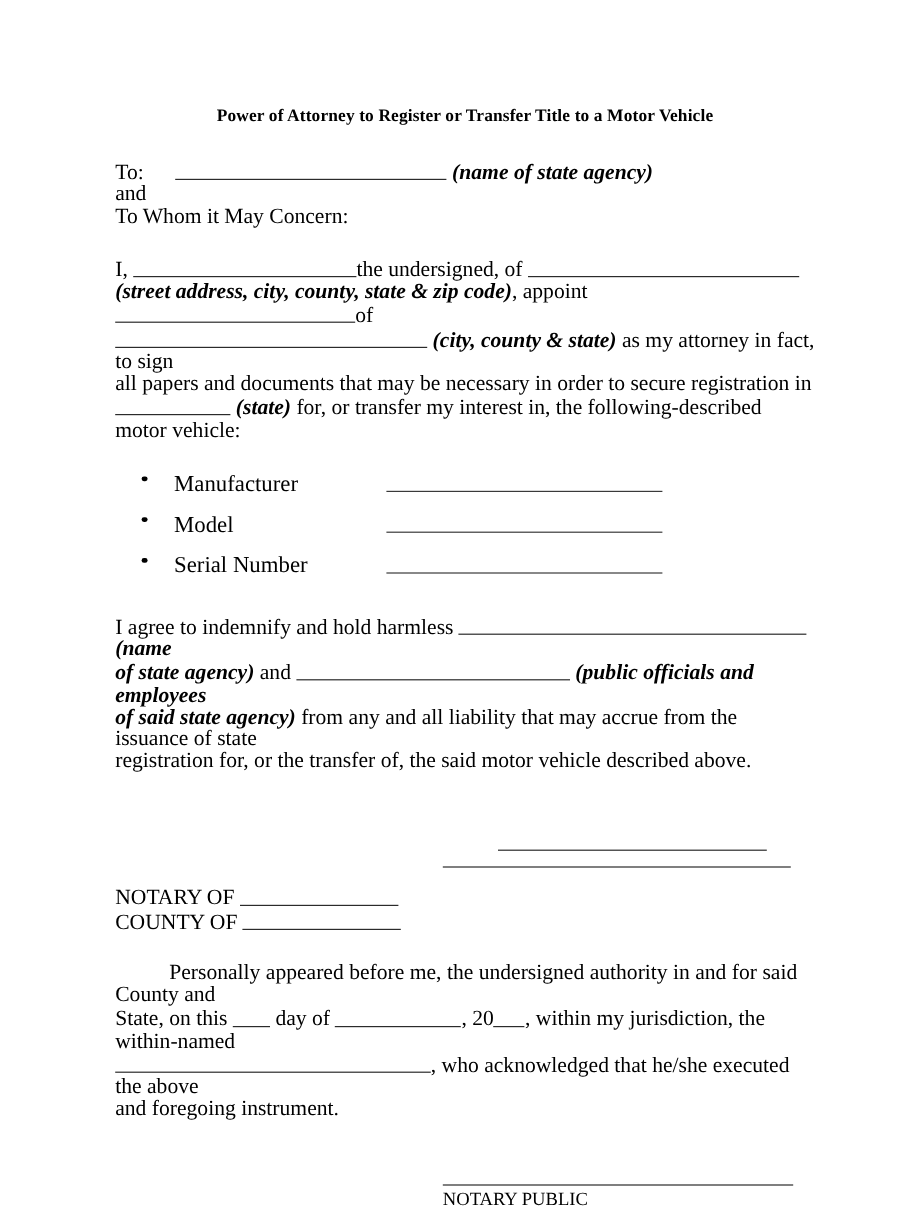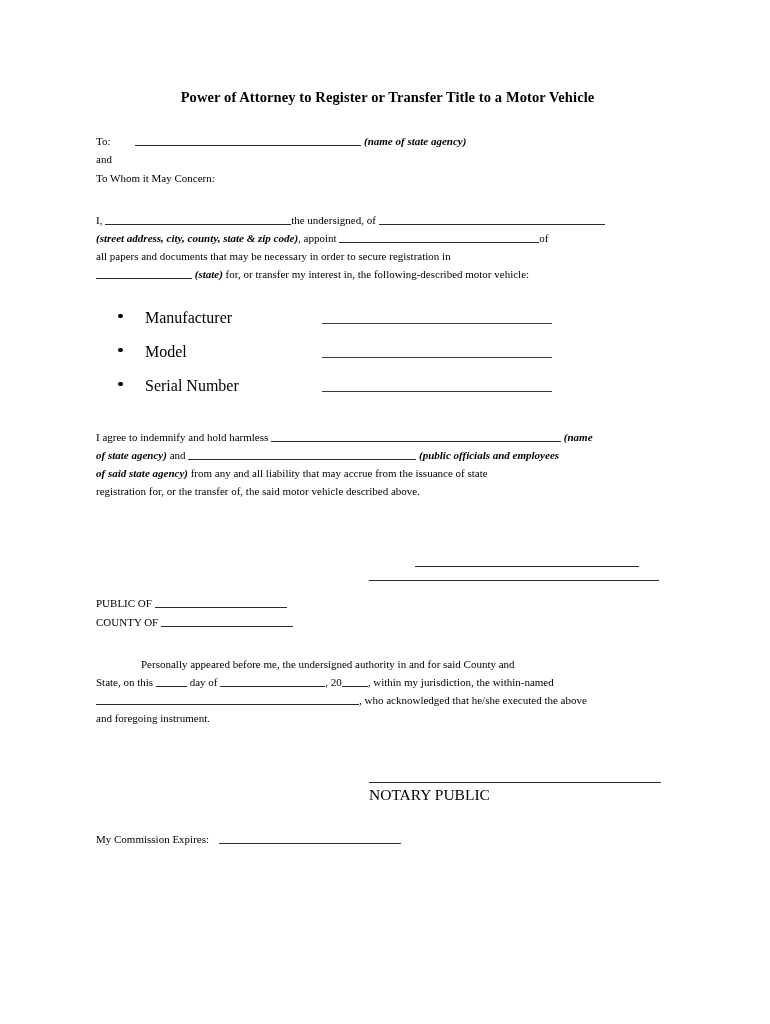--- a/index.html
+++ b/index.html
@@ -30,21 +30,21 @@
   }
   .doc-title {
     font-size: 14.5px;
     font-weight: bold;
     text-align: center;
     letter-spacing: 0.1px;
     margin: 0 0 26px 0;
     line-height: 1.25;
   }
   .block {
-    font-size: 11px;
+    font-size: 18px;
     line-height: 18.2px;
     margin: 0;
     text-align: left;
   }
   .gap-sm { height: 18px; }
   .gap-md { height: 24px; }
   .gap-lg { height: 30px; }
   .gap-xl { height: 44px; }
 
   b, .bi {
@@ -81,21 +81,21 @@
   .b-comm    { width: 182px; }
 
   
   .veh-list {
     list-style: none;
     margin: 0;
     padding: 0;
   }
   .veh-item {
     position: relative;
-    font-size: 16px;
+    font-size: 19px;
     line-height: 18px;
     height: 34px;
     padding-left: 49px;
   }
   .veh-item .bullet {
     position: absolute;
     left: 22px;
     top: 6px;
     width: 4.5px;
     height: 4.5px;
@@ -159,20 +159,21 @@
       </div>
       <div>and</div>
       <div>To Whom it May Concern:</div>
     </div>
 
     <div class="gap-md"></div>
 
     <div class="block">
       <div><span>I,</span> <span class="blank b-name"></span><span>the undersigned, of</span> <span class="blank b-addr"></span></div>
       <div><span class="bi">(street address, city, county, state &amp; zip code)</span><span>, appoint</span> <span class="blank b-appoint"></span><span>of</span></div>
+      <div><span class="blank b-city"></span> <span class="bi">(city, county &amp; state)</span> <span>as my attorney in fact, to sign</span></div>
       <div>all papers and documents that may be necessary in order to secure registration in</div>
       <div><span class="blank b-state"></span> <span class="bi">(state)</span> <span>for, or transfer my interest in, the following-described motor vehicle:</span></div>
     </div>
 
     <div class="gap-md"></div>
 
     <ul class="veh-list">
       <li class="veh-item">
         <span class="bullet"></span>
         <span class="veh-label">Manufacturer</span><span class="veh-blank"></span>
@@ -200,21 +201,21 @@
 
 
     <div class="gap-lg"></div>
 
     <div class="sig-area">
       <div class="sig-rule sig-rule-1"></div>
       <div class="sig-rule sig-rule-2"></div>
     </div>
 
     <div class="block">
-      <div><span>PUBLIC OF</span> <span class="blank b-stateof"></span></div>
+      <div><span>NOTARY OF</span> <span class="blank b-stateof"></span></div>
       <div><span>COUNTY OF</span> <span class="blank b-county"></span></div>
     </div>
 
     <div class="gap-md"></div>
 
     <div class="block">
       <div><span class="indent"></span><span>Personally appeared before me, the undersigned authority in and for said County and</span></div>
       <div><span>State, on this</span> <span class="blank b-nday"></span> <span>day of</span> <span class="blank b-nmonth"></span><span>, 20</span><span class="blank b-nyear"></span><span>, within my jurisdiction, the within-named</span></div>
       <div><span class="blank b-nname"></span><span>, who acknowledged that he/she executed the above</span></div>
       <div>and foregoing instrument.</div>

